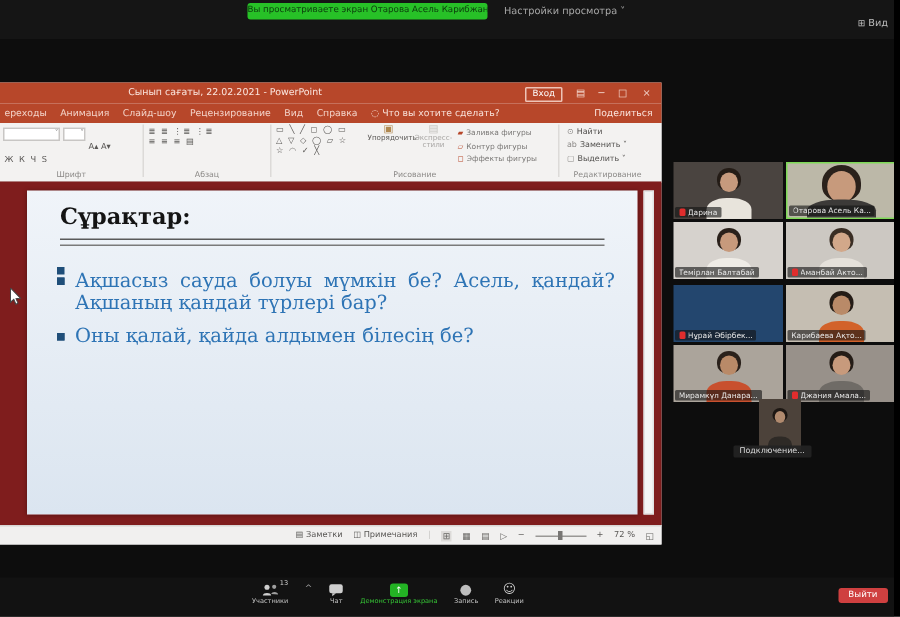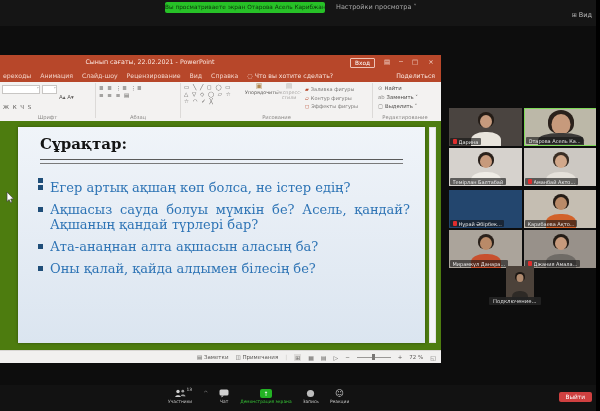--- a/index.html
+++ b/index.html
@@ -42,21 +42,21 @@
   .shapes .ricon{margin:0 0 0 1px;line-height:7px;}
   .stackbtn{position:absolute;top:2px;width:28px;text-align:center;font-size:4.8px;color:#5a5856;line-height:5.5px;}
   .stackbtn .bico{font-size:7px;display:block;color:#b08850;}
   .arrbtn{left:64px;}.qsbtn{left:94px;color:#a8a6a4;}.qsbtn .bico{color:#c0beba;}
   .minicol{position:absolute;left:124px;top:3px;width:66px;}
   .minirow{font-size:5px;color:#7a7876;line-height:8.5px;white-space:nowrap;overflow:hidden;}
   .minirow .mi{color:#b7472a;margin-right:2px;}
   .editrow{font-size:5.3px;color:#4e4c4a;line-height:9px;white-space:nowrap;padding-left:5px;}
   .editrow .ei{color:#8a8886;margin-right:2px;}
   
-  .slidearea{position:absolute;left:0;top:66px;width:441px;height:229px;background:#4d7c0f;}
+  .slidearea{position:absolute;left:0;top:66px;width:441px;height:229px;background:#7f1d1d;}
   .slide{position:absolute;left:18px;top:6px;width:407px;height:216px;
          background:linear-gradient(#f0f4f9,#dbe5f0);box-shadow:0 0 3px rgba(0,0,0,.35);}
   .slide-title{position:absolute;left:22px;top:8px;font-family:"DejaVu Serif",serif;font-weight:bold;
                font-size:15px;color:#141414;}
   .title-rule{position:absolute;left:22px;top:32px;width:363px;height:3px;
               border-top:1.5px solid #5a5a5a;border-bottom:1px solid #7a7a7a;}
   .bullets{position:absolute;left:20px;top:46px;width:372px;font-family:"DejaVu Serif",serif;
            font-size:13px;color:#2e74b5;}
   .bi{margin-bottom:7px;line-height:15px;position:relative;padding-left:12px;}
   .bsq{position:absolute;left:0;top:5px;width:4.5px;height:4.5px;background:#1f4e79;}
@@ -190,23 +190,23 @@
         <div class="grp-label">Редактирование</div>
       </div>
     </div>
 
     <div class="slidearea">
       <div class="slide">
         <div class="slide-title">Сұрақтар:</div>
         <div class="title-rule"></div>
         <div class="bullets">
           <div class="bi"><span class="bsq"></span></div>
-          <div class="bi"><span class="bsq"></span><span>Егер артық ақшаң көп болса, не істер едің?</span></div>
+          <div class="bi"><span class="bsq"></span></div>
           <div class="bi j"><span class="bsq"></span><span>Ақшасыз сауда болуы мүмкін бе? Асель, қандай? Ақшаның қандай түрлері бар?</span></div>
-          <div class="bi"><span class="bsq"></span><span>Ата-анаңнан алта ақшасын аласың ба?</span></div>
+          <div class="bi"><span class="bsq"></span></div>
           <div class="bi"><span class="bsq"></span><span>Оны қалай, қайда алдымен білесің бе?</span></div>
         </div>
       </div>
       <div class="vscroll"></div>
       <svg class="cursor" width="9" height="12" viewBox="0 0 9 12">
           <path d="M1,0 L1,9.5 L3.2,7.6 L4.6,10.8 L6,10.1 L4.7,7.1 L7.6,6.8 Z" fill="#fff" stroke="#444" stroke-width="0.7"></path>
         </svg>
     </div>
 
     <div class="sbar">

